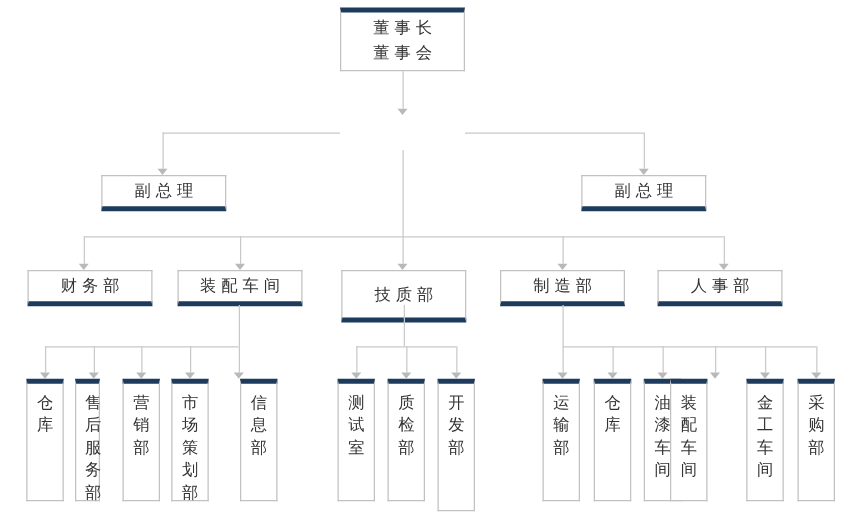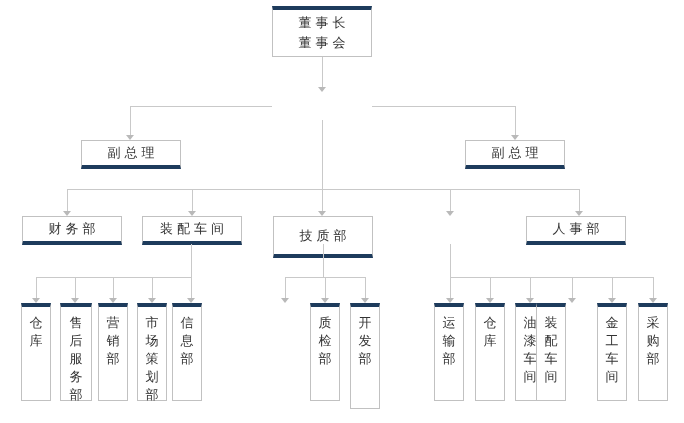--- a/index.html
+++ b/index.html
@@ -72,28 +72,30 @@
     <span>董事会</span>
   </div>
 
 
   <div class="node h accent-bottom" style="left:81px; top:140px; width:100px; height:29px">副总理</div>
   <div class="node h accent-bottom" style="left:465px; top:140px; width:100px; height:29px">副总理</div>
 
   <div class="node h accent-bottom" style="left:22px; top:216px; width:100px; height:29px">财务部</div>
   <div class="node h accent-bottom" style="left:142px; top:216px; width:100px; height:29px">装配车间</div>
   <div class="node h accent-bottom" style="left:273px; top:216px; width:100px; height:42px">技质部</div>
+  <div class="node h accent-bottom" style="left:400px; top:216px; width:100px; height:29px">制造部</div>
   <div class="node h accent-bottom" style="left:526px; top:216px; width:100px; height:29px">人事部</div>
 
   <div class="node v accent-top" style="left:21px; top:303px; width:30px; height:98px">仓库</div>
-  <div class="node v accent-top" style="left:60px; top:303px; width:32px; height:98px">售后服务部</div>
+  <div class="node v accent-top" style="left:60px; top:303px; width:20px; height:98px">售后服务部</div>
   <div class="node v accent-top" style="left:98px; top:303px; width:30px; height:98px">营销部</div>
   <div class="node v accent-top" style="left:137px; top:303px; width:30px; height:98px">市场策划部</div>
-  <div class="node v accent-top" style="left:172px; top:303px; width:30px; height:98px">信息部</div>
+  <div class="node v accent-top" style="left:192px; top:303px; width:30px; height:98px">信息部</div>
 
+  <div class="node v accent-top" style="left:270px; top:303px; width:30px; height:98px">测试室</div>
   <div class="node v accent-top" style="left:310px; top:303px; width:30px; height:98px">质检部</div>
   <div class="node v accent-top" style="left:350px; top:303px; width:30px; height:106px">开发部</div>
 
   <div class="node v accent-top" style="left:434px; top:303px; width:30px; height:98px">运输部</div>
   <div class="node v accent-top" style="left:475px; top:303px; width:30px; height:98px">仓库</div>
   <div class="node v accent-top" style="left:515px; top:303px; width:30px; height:98px">油漆车间</div>
   <div class="node v accent-top" style="left:536px; top:303px; width:30px; height:98px">装配车间</div>
   <div class="node v accent-top" style="left:597px; top:303px; width:30px; height:98px">金工车间</div>
   <div class="node v accent-top" style="left:638px; top:303px; width:30px; height:98px">采购部</div>
 

